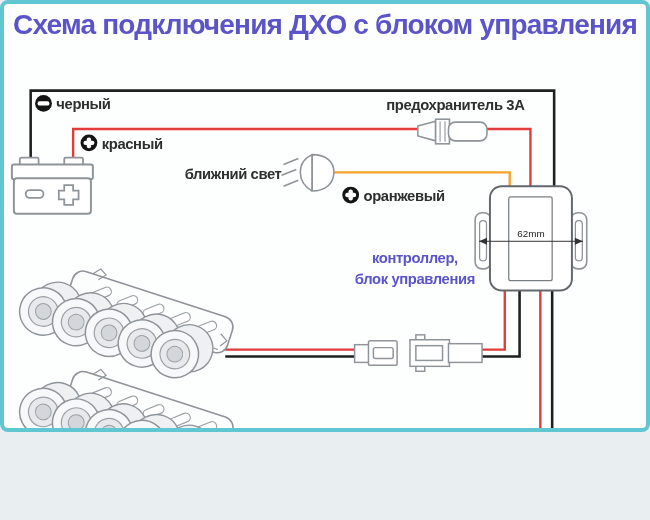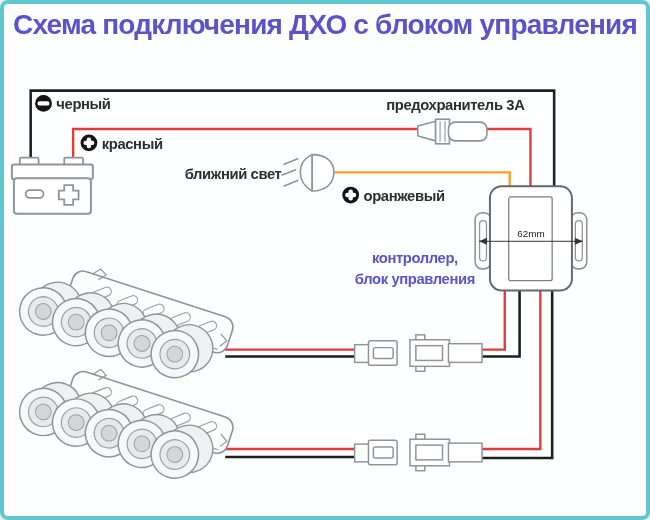--- a/index.html
+++ b/index.html
@@ -1,17 +1,17 @@
 <!DOCTYPE html>
 <html style="--c-title: #5b54c8; --c-border: #60c6d1; --c-wire_black: #1f1f1f; --c-wire_red: #e23b3b; --c-wire_orange: #f7a329; --c-label: #2e2e2e;"><head>
 <meta charset="utf-8">
 <style>
   html,body{margin:0;padding:0;background:#e9eef0;}
   .canvas{
-    position:relative;width:650px;height:520px;background:#fdfefe;
+    position:relative;width:650px;height:432px;background:#fdfefe;
     border:4px solid var(--c-border,#60c6d1);border-radius:8px;box-sizing:border-box;
     overflow:hidden;font-family:"Liberation Sans",sans-serif;padding-left:20px;
   }
   .title{
     position:absolute;top:5px;left:0;right:0;text-align:center;
     font-size:28px;font-weight:bold;letter-spacing:-0.8px;
     color:var(--c-title,#5b54c8);white-space:nowrap;
   }
   svg{position:absolute;left:0;top:0;width:642px;height:512px;display:block;}
   .wire-black{stroke:var(--c-wire_black,#1f1f1f);stroke-width:2.6;fill:none;}

